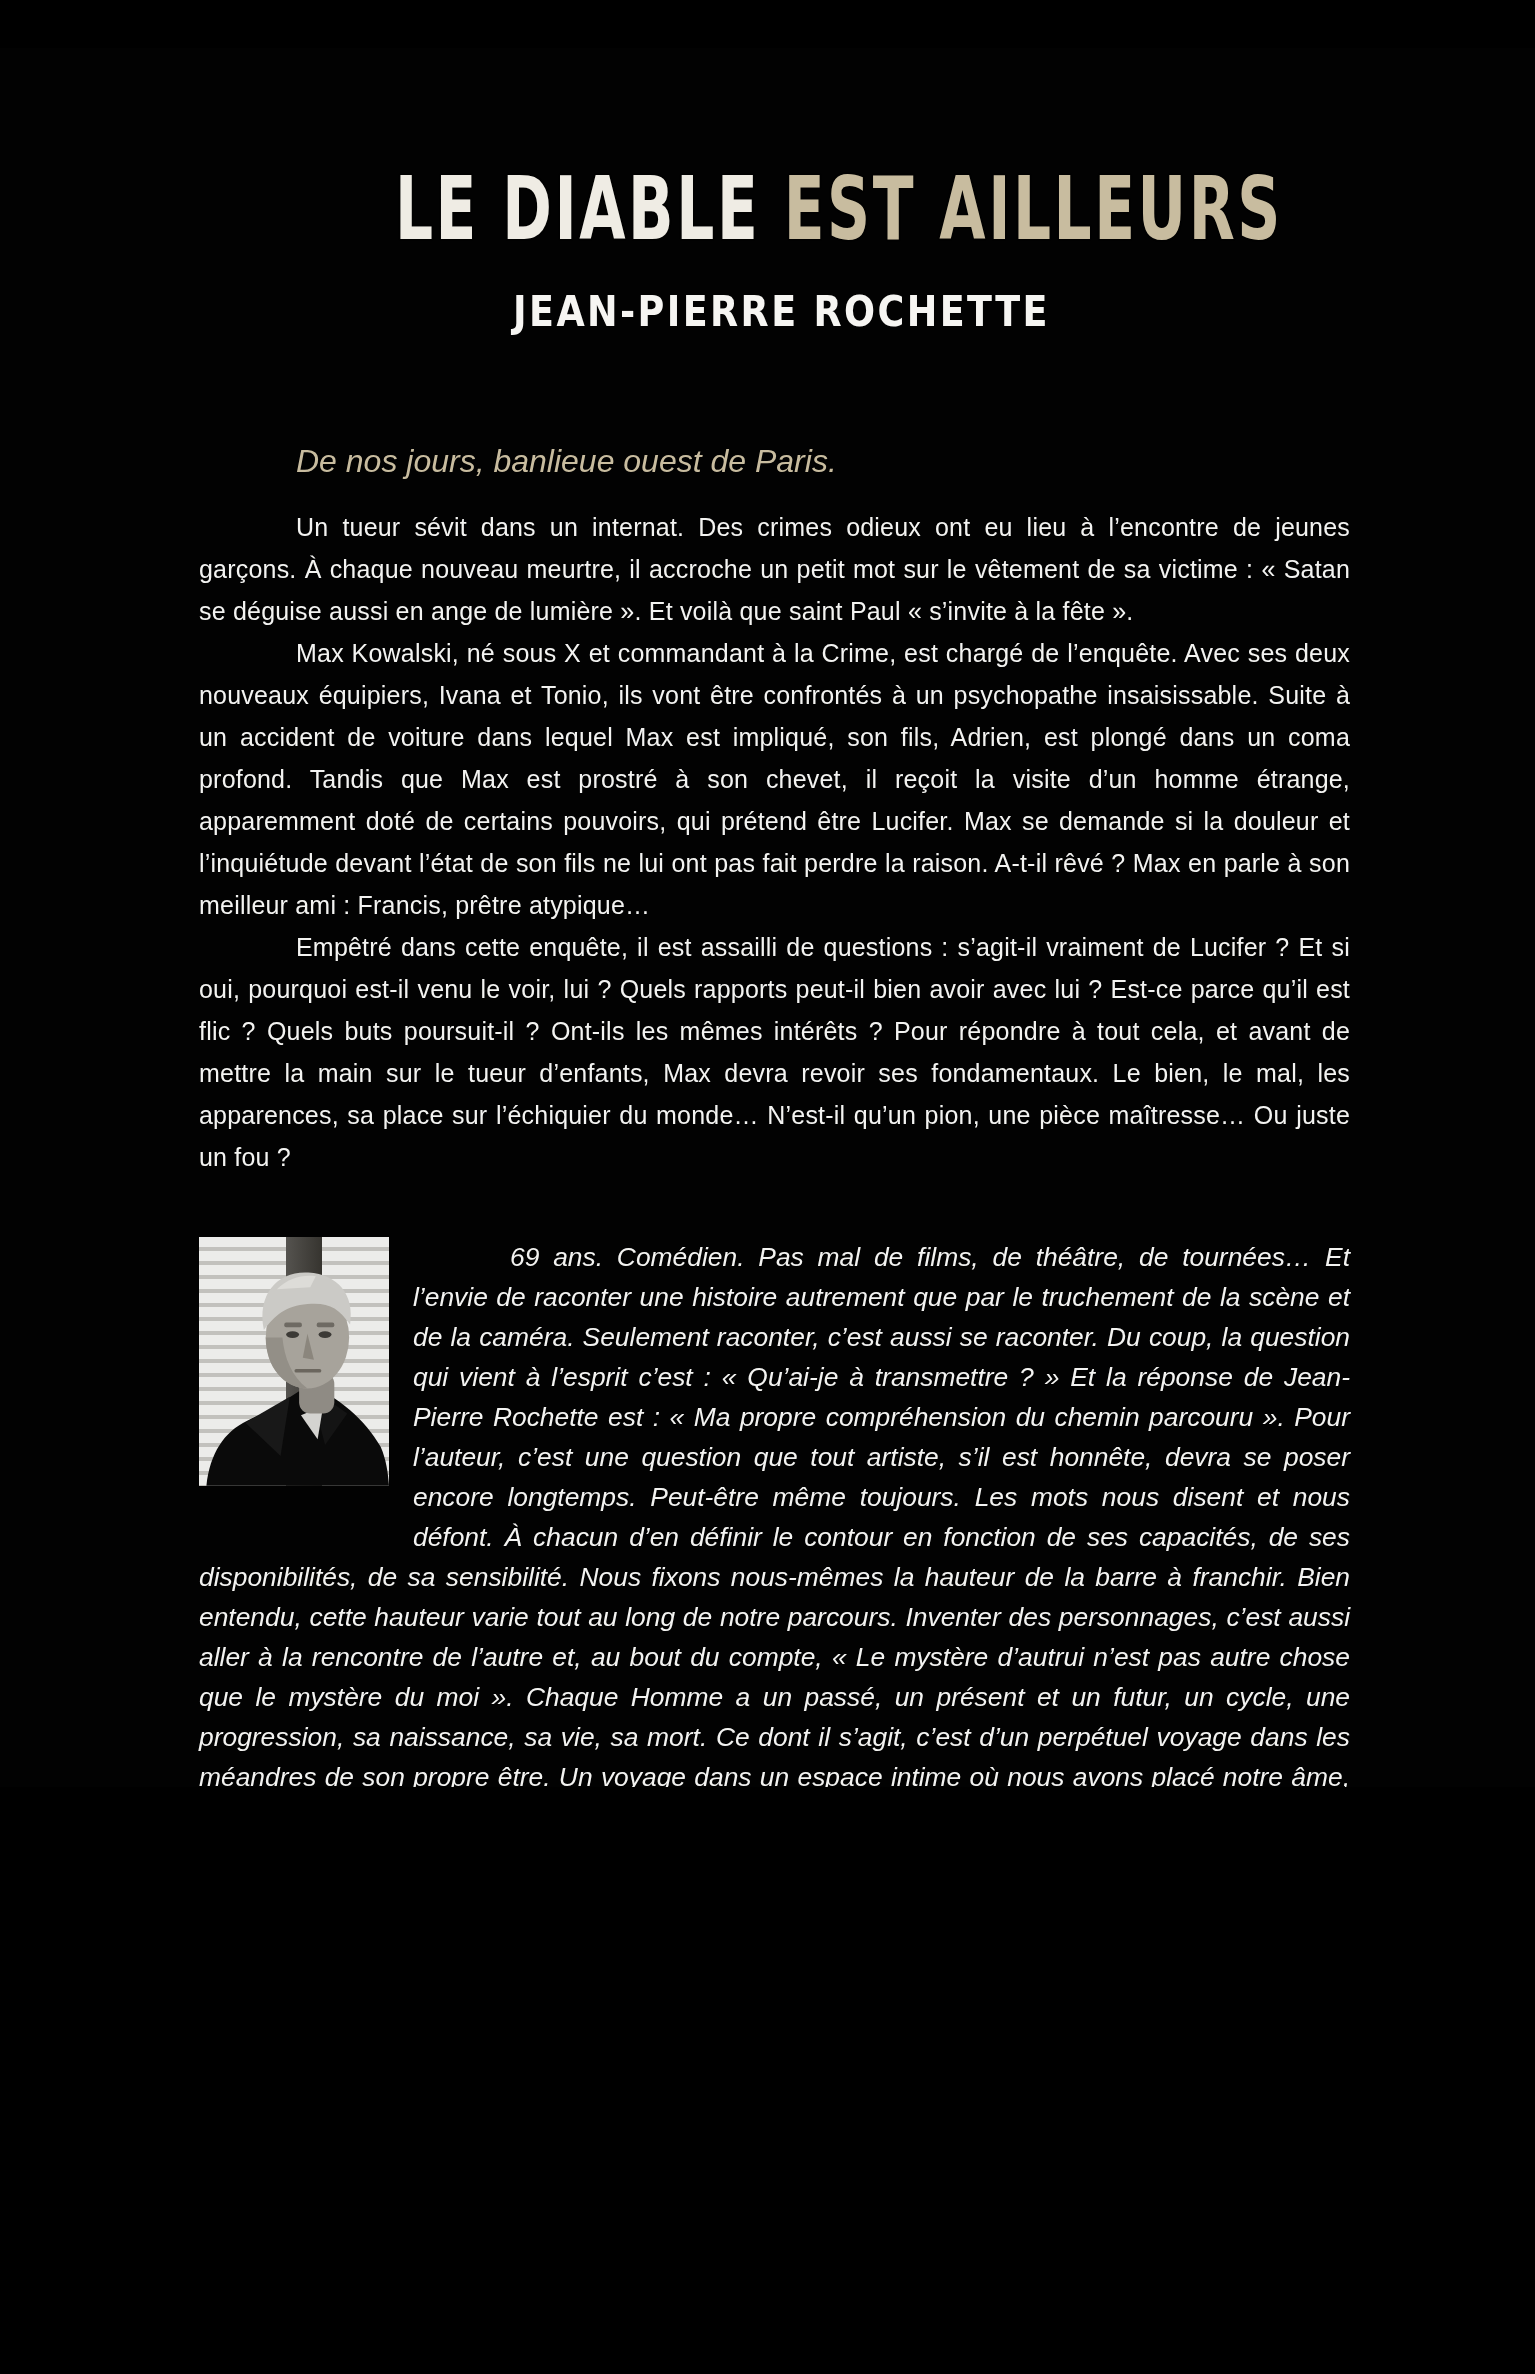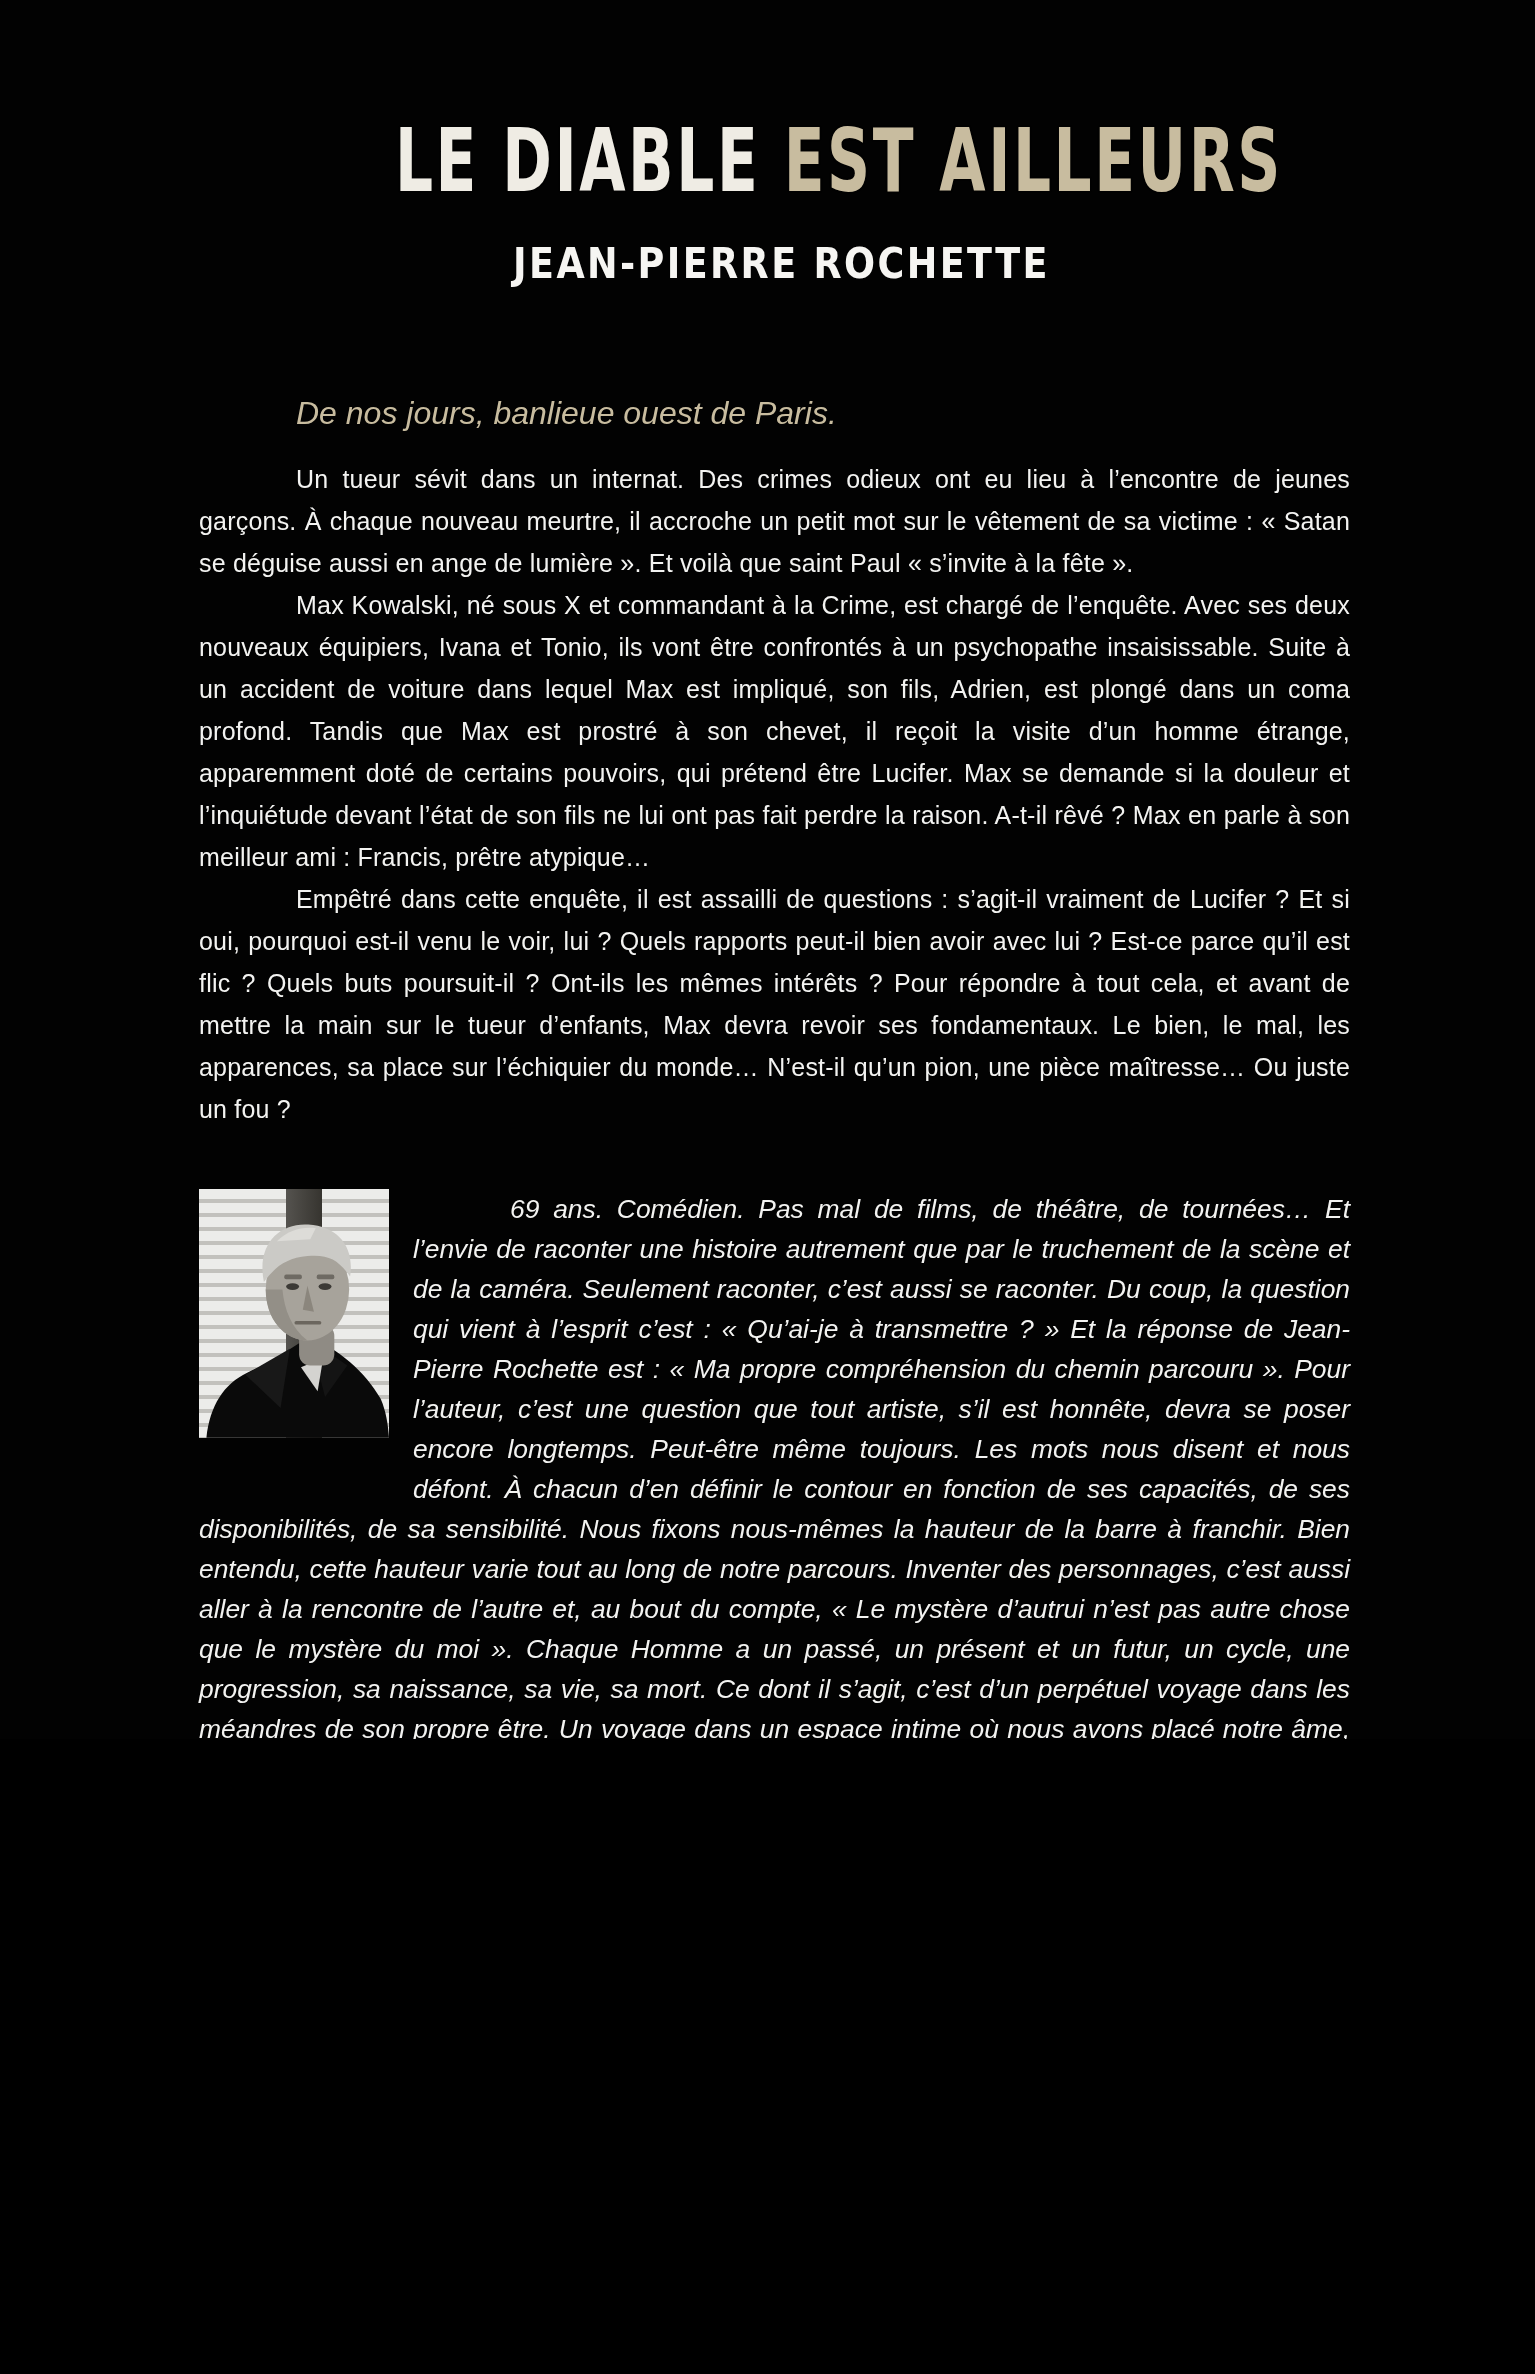--- a/index.html
+++ b/index.html
@@ -5,20 +5,21 @@
   :root{
     --background:#020202; --text:#f3f3f1; --accent:#c8bc9f;
     --barcode-bg:#ffffff; --barcode-ink:#141414;
   }
   html,body{margin:0;padding:0;background:#000;}
   .cover{
     position:relative; width:1535px; height:1739px; overflow:hidden;
     background:var(--background);
     font-family:"Liberation Sans", sans-serif;
     color:var(--text);
+    margin-top:48px;
   }
   
   .masthead{position:absolute; left:213px; right:185px; top:117px; text-align:center;}
   .book-title{
     margin:0; font-family:"DejaVu Sans", sans-serif; font-weight:700;
     font-size:88px; line-height:1; letter-spacing:3.7px; white-space:nowrap;
     transform:scaleX(.68); transform-origin:50% 50%;
     text-shadow:0 0 1.9px rgba(0,0,0,.6);
   }
   .book-title .t-main{color:#efece4;}

